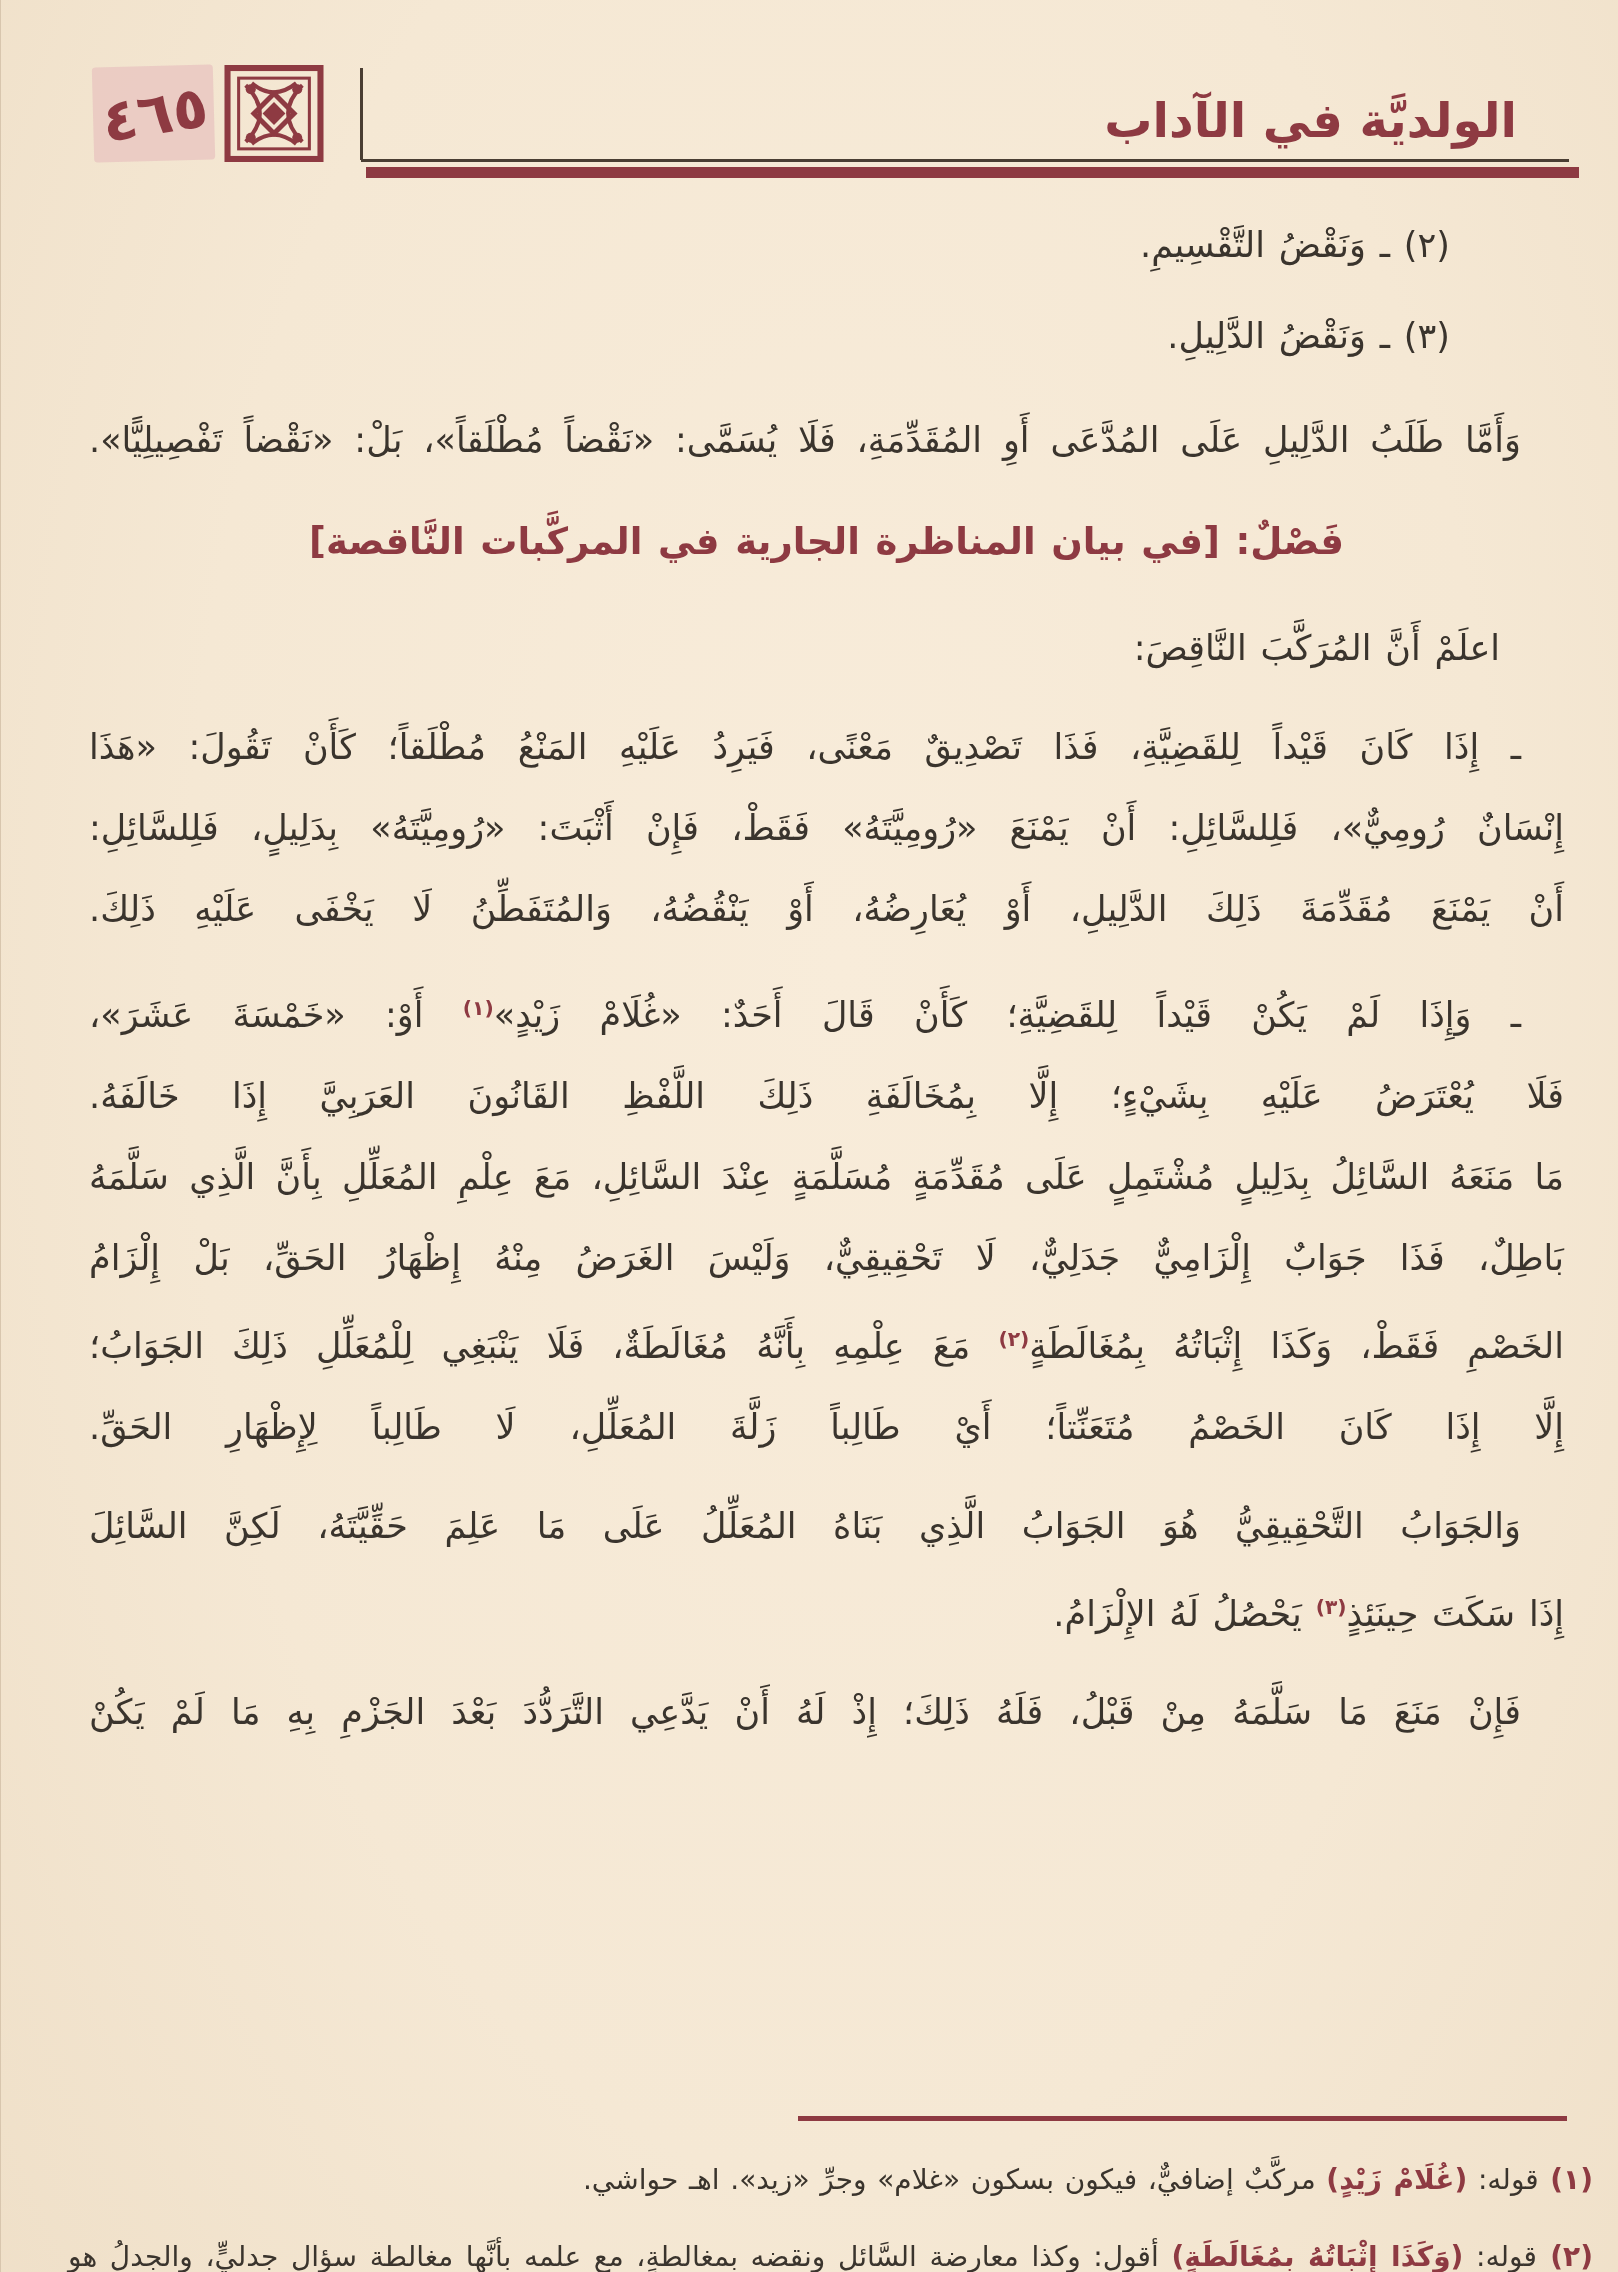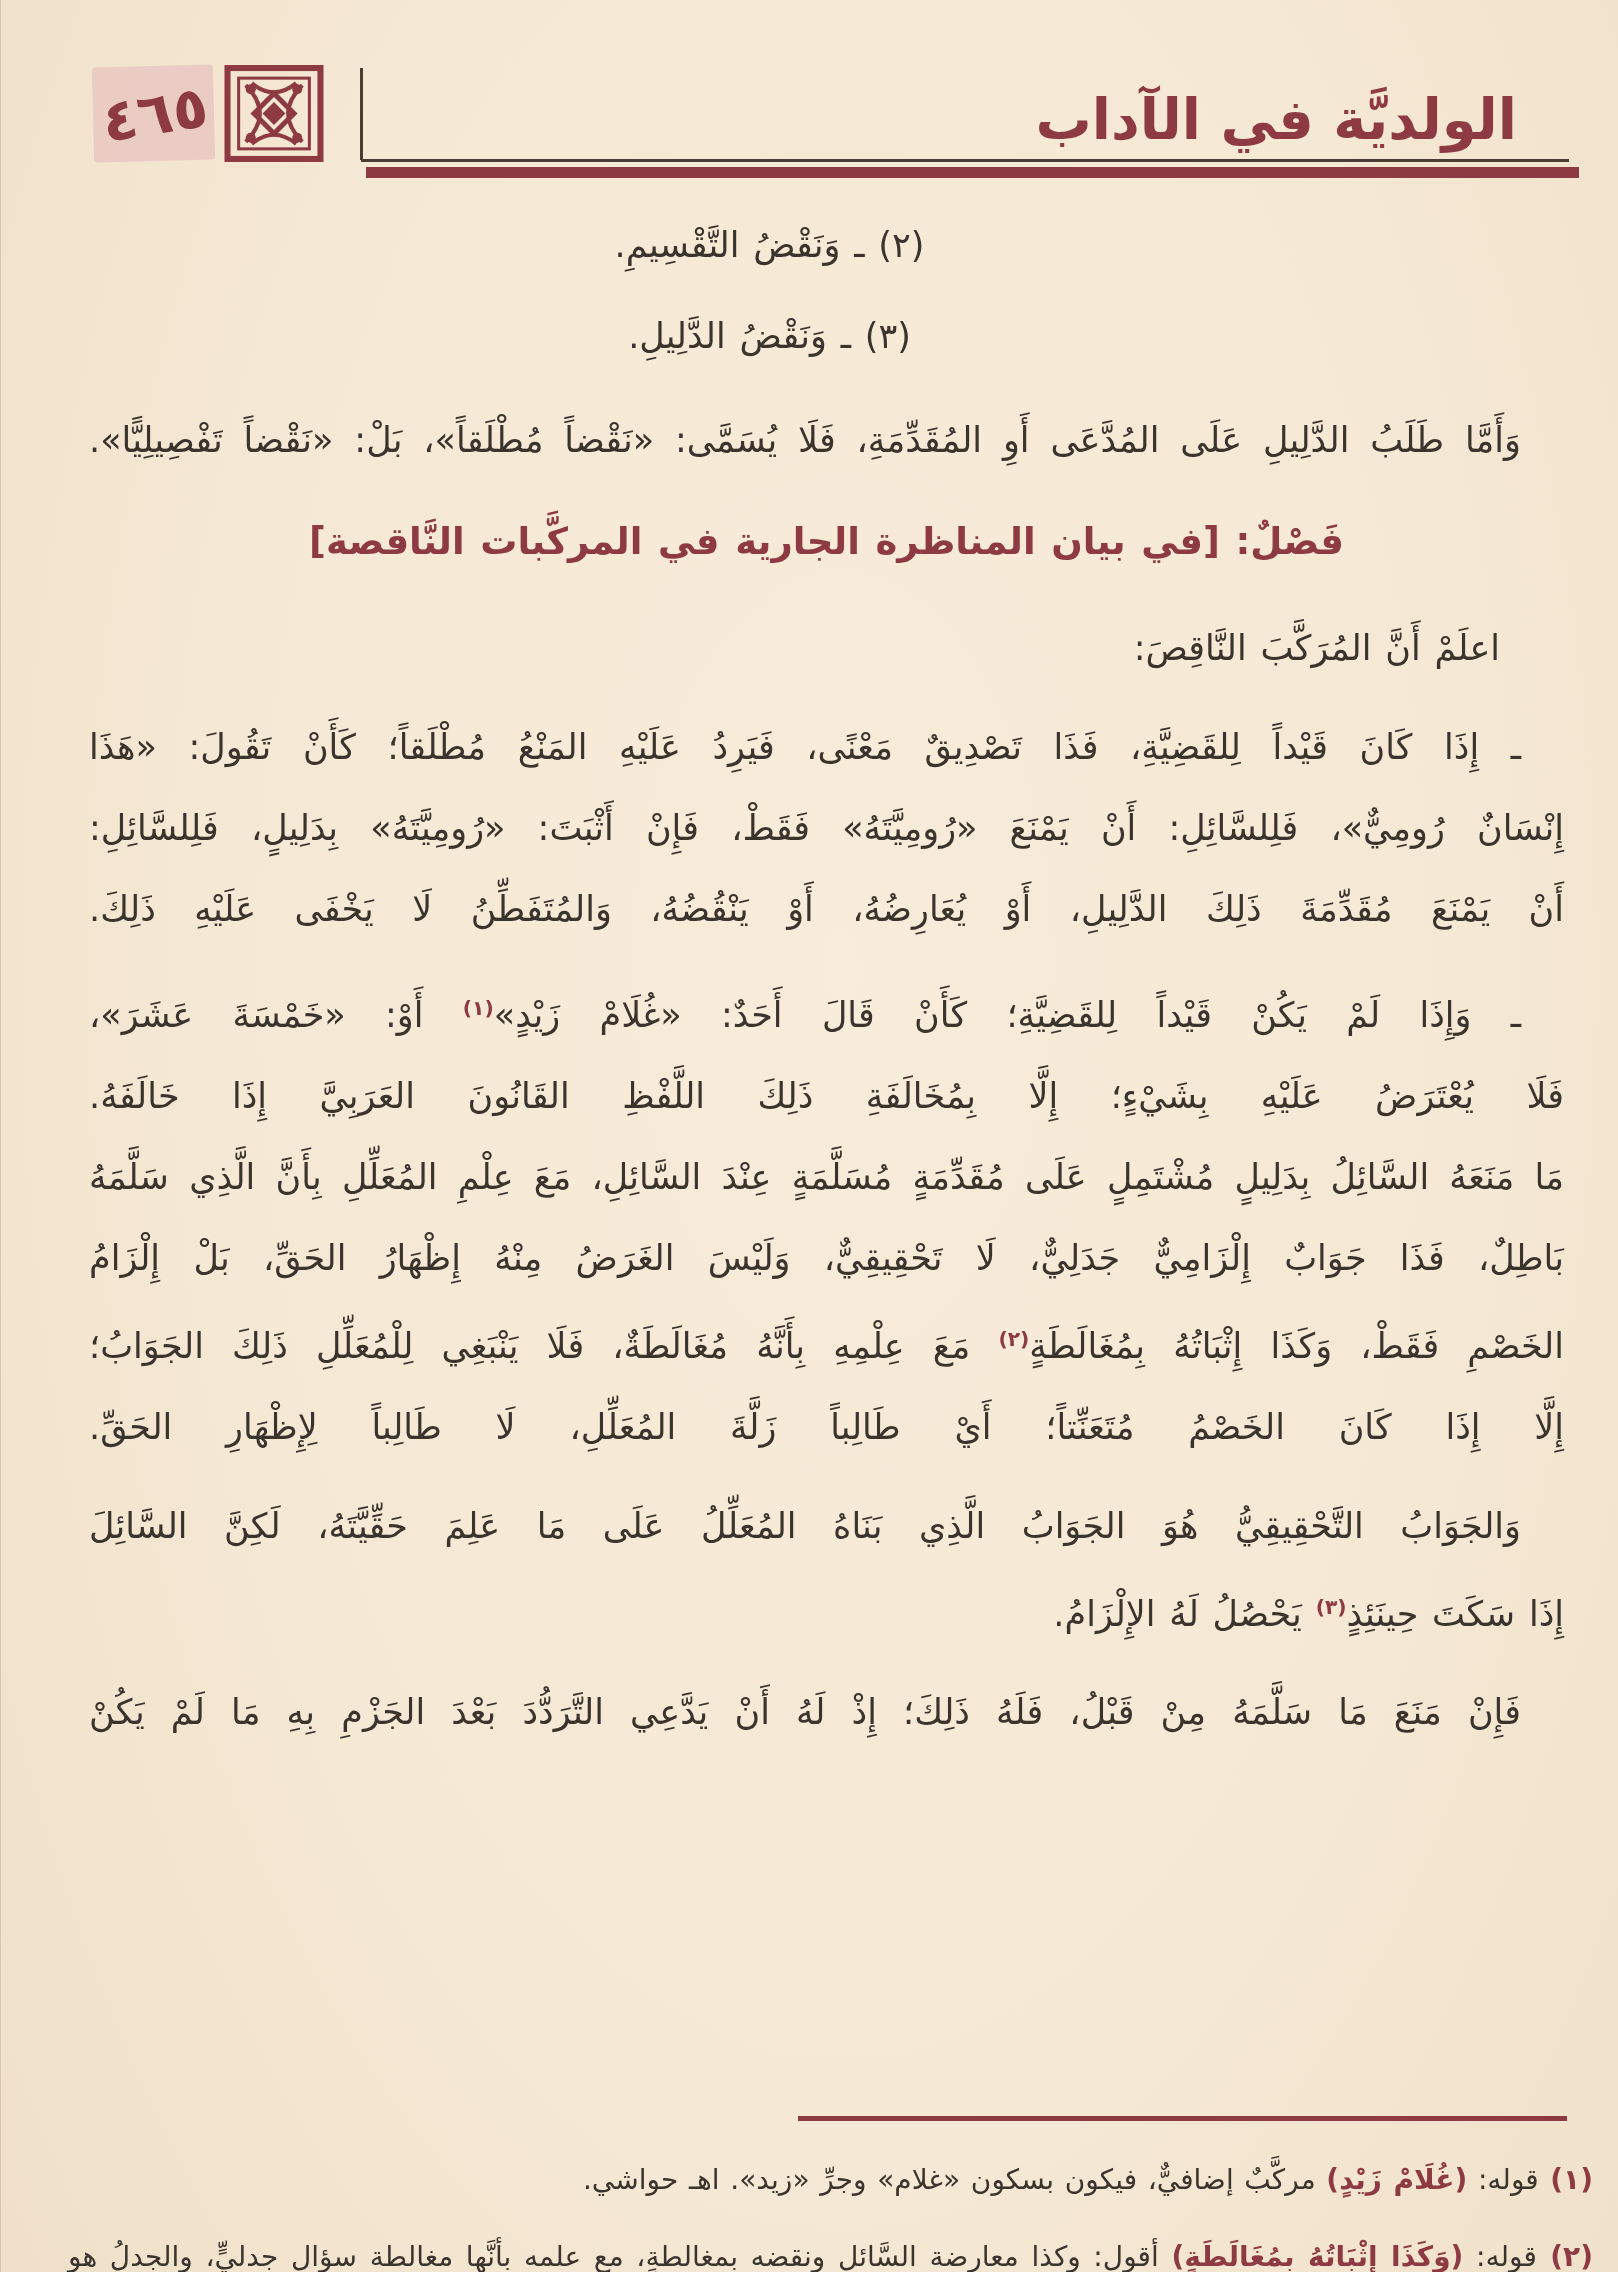--- a/index.html
+++ b/index.html
@@ -27,32 +27,32 @@
     position:absolute;left:98px;top:76px;width:114px;height:77px;
     color:var(--accent);font-size:58px;font-weight:bold;line-height:77px;
     text-align:center;transform:rotate(-9deg);
   }
   .ornament{position:absolute;left:223px;top:65px;}
   .header-vline{position:absolute;left:360px;top:68px;width:3.2px;height:92px;background:var(--rule);}
   .header-rule-thin{position:absolute;left:361px;top:159px;width:1208px;height:3.2px;background:var(--rule);}
   .header-rule-red{position:absolute;left:366px;top:167px;width:1213px;height:10.5px;background:var(--accent);}
   .book-title{
     position:absolute;right:102px;top:86px;
-    color:var(--accent);font-size:56px;font-weight:bold;line-height:68px;
+    color:var(--accent);font-size:48px;font-weight:bold;line-height:68px;
     letter-spacing:0.5px;
   }
 
   
   .body-text{
     position:absolute;top:200px;right:55px;left:89px;
     direction:rtl;color:var(--ink);font-size:35px;line-height:81px;
     word-spacing:2.7px;
   }
   .line{direction:rtl;}
-  .kind-list{line-height:91px;text-indent:114px;text-align:center;}
+  .kind-list{line-height:91px;text-indent:114px;text-align:right;}
   .kind-para-first{margin-top:18px;text-indent:43px;text-align:justify;text-align-last:justify;}
   .kind-para{text-align:justify;text-align-last:justify;}
   .kind-end{}
   .kind-start-short{margin-top:23px;text-indent:64px;}
   .kind-heading{
     margin-top:18px;line-height:86px;text-align:right;text-align-last:center;
     color:var(--accent);font-weight:bold;font-size:37px;text-indent:0;
   }
   .seg-marker{
     color:var(--accent);font-size:0.58em;vertical-align:11.8px;font-weight:bold;

